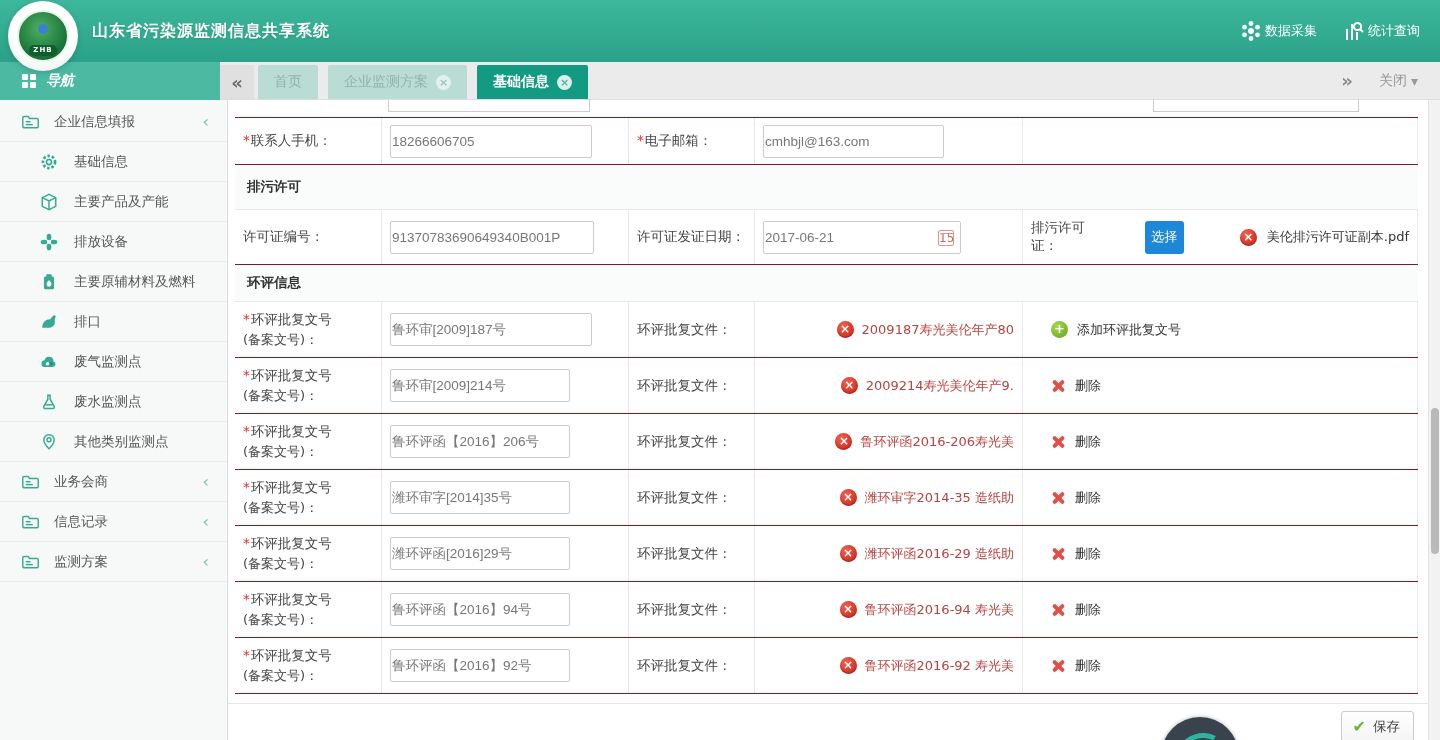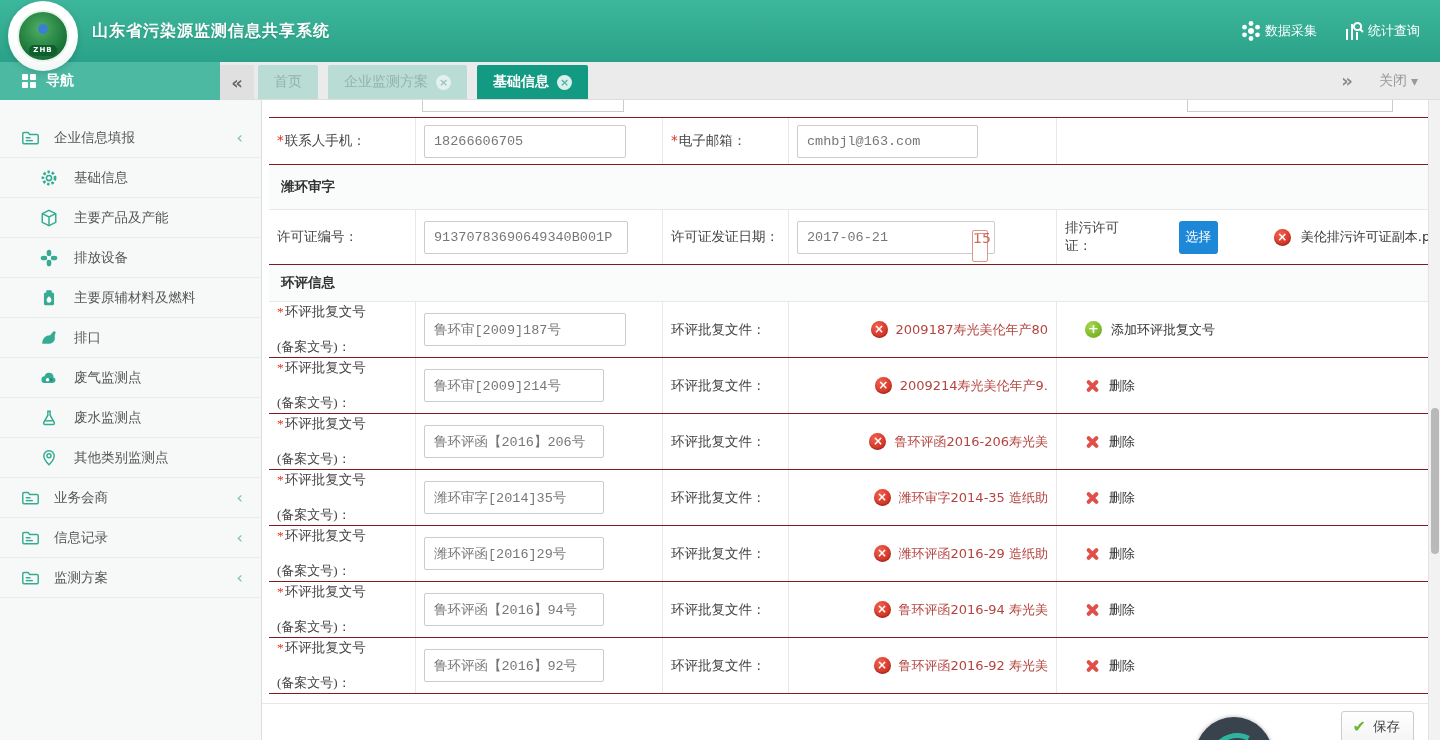--- a/index.html
+++ b/index.html
@@ -17,86 +17,86 @@
   .logo-dot { position:absolute; left:19px; top:12px; width:10px; height:10px; border-radius:50%; background:#3b7fd4; }
   .logo-badge { position:absolute; left:10px; bottom:4px; width:28px; height:11px; background:#0e5e2e; border-radius:5px;
           color:#fff; font-size:7px; font-weight:bold; text-align:center; line-height:11px; letter-spacing:1px; }
   .app-title { margin-left:92px; color:#fff; font-size:16px; font-weight:bold; letter-spacing:1px; text-shadow:0 1px 2px rgba(0,0,0,.15); }
   .hdr-actions { margin-left:auto; display:flex; gap:26px; padding-right:20px; }
   .hdr-action { display:flex; flex-direction:row; align-items:center; gap:3px; cursor:pointer; color:#fff; }
   .hdr-action .lbl { font-size:13px; }
 
   
   .subbar { height:38px; display:flex; }
-  .navlabel { width:220px; background:#4cb9a2; color:#fff; display:flex; align-items:center; padding-left:22px; gap:10px; font-size:14px; font-weight:bold; }
+  .navlabel { width:220px; background:#4cb9a2; color:#fff; display:flex; align-items:center; padding-left:22px; gap:10px; font-size:14px; font-weight:bold;font-style:italic; }
   .grid-ico { display:inline-grid; grid-template-columns:6px 6px; grid-template-rows:6px 6px; gap:2px; }
   .grid-ico i { background:#fff; border-radius:1px; }
   .tabbar { flex:1; background:#ebebeb; display:flex; align-items:flex-end; border-bottom:1px solid #ddd; }
   .tab-collapse { width:34px; height:34px; background:#e0e0e0; color:#666; font-size:18px; font-weight:bold;
         display:flex; align-items:center; justify-content:center; margin-right:4px; cursor:pointer; }
   .tab { height:34px; padding:0 16px; display:flex; align-items:center; gap:8px; font-size:14px;
         background:#b9ddd4; color:#93b3ab; margin-right:10px; cursor:pointer; border-radius:2px 2px 0 0; }
   .tab.active { background:#129a83; color:#fff; font-weight:bold; }
   .tab-x { width:15px; height:15px; border-radius:50%; background:rgba(255,255,255,.85); color:#4eb3a0;
         font-size:11px; line-height:15px; text-align:center; font-weight:bold; }
   .tab.inactive .tab-x { background:rgba(255,255,255,.6); color:#9cc3ba; }
   .tabbar-right { margin-left:auto; display:flex; align-items:center; gap:26px; padding-right:22px; height:100%; }
   .tab-scroll { color:#888; font-size:18px; font-weight:bold; cursor:pointer; }
   .close-menu { color:#999; font-size:14px; cursor:pointer; display:flex; align-items:center; gap:4px; }
 
   
   .bodywrap { display:flex; height:640px; }
-  .sidebar { width:262px; background:#f6f9f8; border-right:1px solid #ddd; padding-top:18px; }
+  .sidebar { width:228px; background:#f6f9f8; border-right:1px solid #ddd; padding-top:2px; }
   .sd-item { height:40px; display:flex; align-items:center; border-bottom:1px solid #ececec; cursor:pointer; position:relative; }
   .sd-item.parent { padding-left:20px; }
   .sd-item.child  { padding-left:40px; }
   .sd-icon { width:20px; height:20px; margin-right:14px; display:flex; align-items:center; justify-content:center; }
   .sd-item.child .sd-icon { width:18px; height:18px; margin-right:16px; }
   .sd-label { font-size:13.5px; color:#555; }
   .sd-chev { position:absolute; right:18px; color:#79c0ae; font-size:16px; }
 
   
   .main { flex:1; background:#fff; position:relative; overflow:hidden; }
   .ftable { margin-left:7px; width:1183px; }
   .trow { display:grid; grid-template-columns:147px 247px 126px 268px 1fr; border-bottom:1px solid #7f1d1d; }
   .tcell { border-right:1px solid #e8e8e8; display:flex; align-items:center; padding:0 8px; min-height:100%; }
   .row-cut { height:18px; position:relative; }
   .cut-input { position:absolute; top:-6px; height:18px; border:1px solid #ccc; border-top:none; background:#fff; }
   .row-contact { height:47px; }
   .row-permit  { height:55px; }
   .row-eia     { height:56px; }
   .lab { font-size:13.5px; color:#444; }
   .req { color:#e4322b; margin-right:1px; font-size:13.5px; }
-  .txt-input { height:33px; border:1px solid #ccc; border-radius:2px; padding:0 9px; font-size:13.5px; color:#777;
-        font-family:Liberation Mono, monospace; background:#fff; outline:none; }
+  .txt-input { height:33px; border:1px solid #ccc; border-radius:2px; padding:0 1px; font-size:13.5px; color:#777;
+        font-family:Liberation Sans, sans-serif; background:#fff; outline:none; }
   .section-row { background:#fafbfb; border-bottom:1px solid #e8e8e8; font-weight:bold; color:#333; font-size:13.5px; }
   .sec-permit { padding:13px 12px; }
   .sec-eia { padding:9px 12px; }
-  .eia-label { flex-direction:column; align-items:flex-start; justify-content:space-between; line-height:1.55;font-family:Liberation Serif, serif; }
+  .eia-label { flex-direction:column; align-items:flex-start; justify-content:center; line-height:1.55; }
   .eia-label .l2 { font-size:13px; color:#444; }
   .file-cell { justify-content:flex-end; gap:8px; }
   .file-name { font-size:13px; color:#b5443e; cursor:pointer; white-space:nowrap; }
   .rm-circle { width:17px; height:17px; min-width:17px; border-radius:50%; background:radial-gradient(circle at 35% 30%, #f2614f, #c21d10);
         color:#fff; font-size:12px; font-weight:bold; line-height:17px; text-align:center; cursor:pointer;
         box-shadow:inset 0 -1px 1px rgba(0,0,0,.25); }
   .action-cell { padding-left:28px; gap:9px; }
   .add-circle { width:17px; height:17px; border-radius:50%; background:radial-gradient(circle at 35% 30%, #a8d84c, #64a416);
         color:#fff; font-size:13px; font-weight:bold; line-height:16px; text-align:center; cursor:pointer; }
   .action-lab { font-size:13px; color:#333; cursor:pointer; }
   .del-x { position:relative; width:15px; height:15px; cursor:pointer; }
   .del-x::before,.del-x::after { content:""; position:absolute; left:0; top:6px; width:15px; height:4px; border-radius:2px; background:#e05048; }
   .del-x::before { transform:rotate(45deg); }
   .del-x::after  { transform:rotate(-45deg); }
   .choose-btn { background:#1d87d8; color:#fff; border:none; border-radius:3px; width:48px; height:33px; font-size:13px;
         cursor:pointer; font-family:inherit; }
   .permit-file { display:flex; align-items:center; gap:10px; margin-left:56px; }
   .date-box { position:relative; width:198px; }
   .date-box .txt-input { width:100%; padding-right:28px; }
-  .cal-ico { position:absolute; right:7px; top:9px; width:16px; height:32px; border:1px solid #e0958b; border-radius:2px;
-        font-size:14px; color:#cc6a5e; text-align:center; line-height:15px; background:#fff; cursor:pointer; }
+  .cal-ico { position:absolute; right:7px; top:9px; width:16px; height:16px; border:1px solid #e0958b; border-radius:2px;
+        font-size:12px; color:#cc6a5e; text-align:center; line-height:15px; background:#fff; cursor:pointer; }
   .cal-ico::before { content:""; position:absolute; top:2px; left:2px; right:2px; height:1px; background:#e0958b; }
 
   .save-bar { border-top:1px solid #e6e6e6; margin-top:9px; padding:7px 14px 0 0; display:flex; justify-content:flex-end; }
   .save-btn { display:flex; align-items:center; gap:7px; border:1px solid #ccc; border-radius:3px; background:linear-gradient(#fff,#f4f4f4);
         padding:5px 13px 6px 11px; font-size:13.5px; color:#444; cursor:pointer; font-family:inherit; }
   .save-check { color:#6ab82d; font-size:16px; font-weight:bold; }
 
   .float-widget { position:absolute; left:933px; top:617px; width:78px; height:78px; border-radius:50%;
         background:#39434e; overflow:hidden; box-shadow:0 0 4px rgba(0,0,0,.3); }
   .float-widget::after { content:""; position:absolute; left:14px; top:16px; width:46px; height:46px; border-radius:50%;
@@ -328,21 +328,21 @@
             </div>
           <div class="tcell">
               <span class="lab"><span class="req">*</span><span>电子邮箱：</span></span>
             </div>
           <div class="tcell">
               <input class="txt-input" style="width: 181px;" value="cmhbjl@163.com">
             </div>
           <div class="tcell"></div>
         </div>
 
-        <div class="section-row sec-permit">潍环审字</div>
+        <div class="section-row sec-permit">排污许可</div>
 
         <div class="trow row-permit">
           <div class="tcell">
               <span class="lab">许可证编号：</span>
             </div>
           <div class="tcell">
               <input class="txt-input" style="width: 204px;" value="91370783690649340B001P">
             </div>
           <div class="tcell">
               <span class="lab">许可证发证日期：</span>

